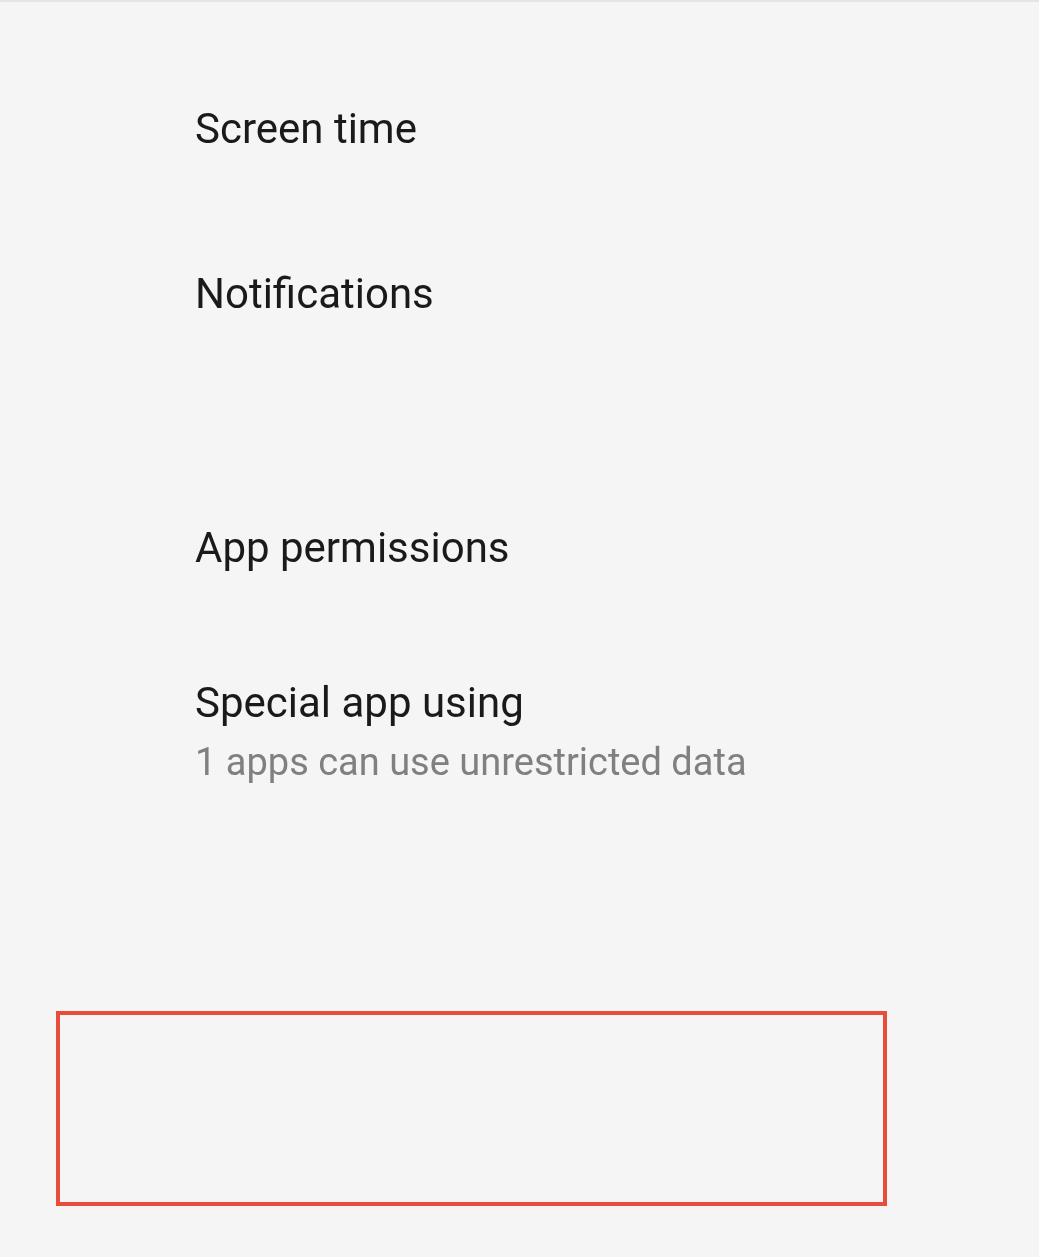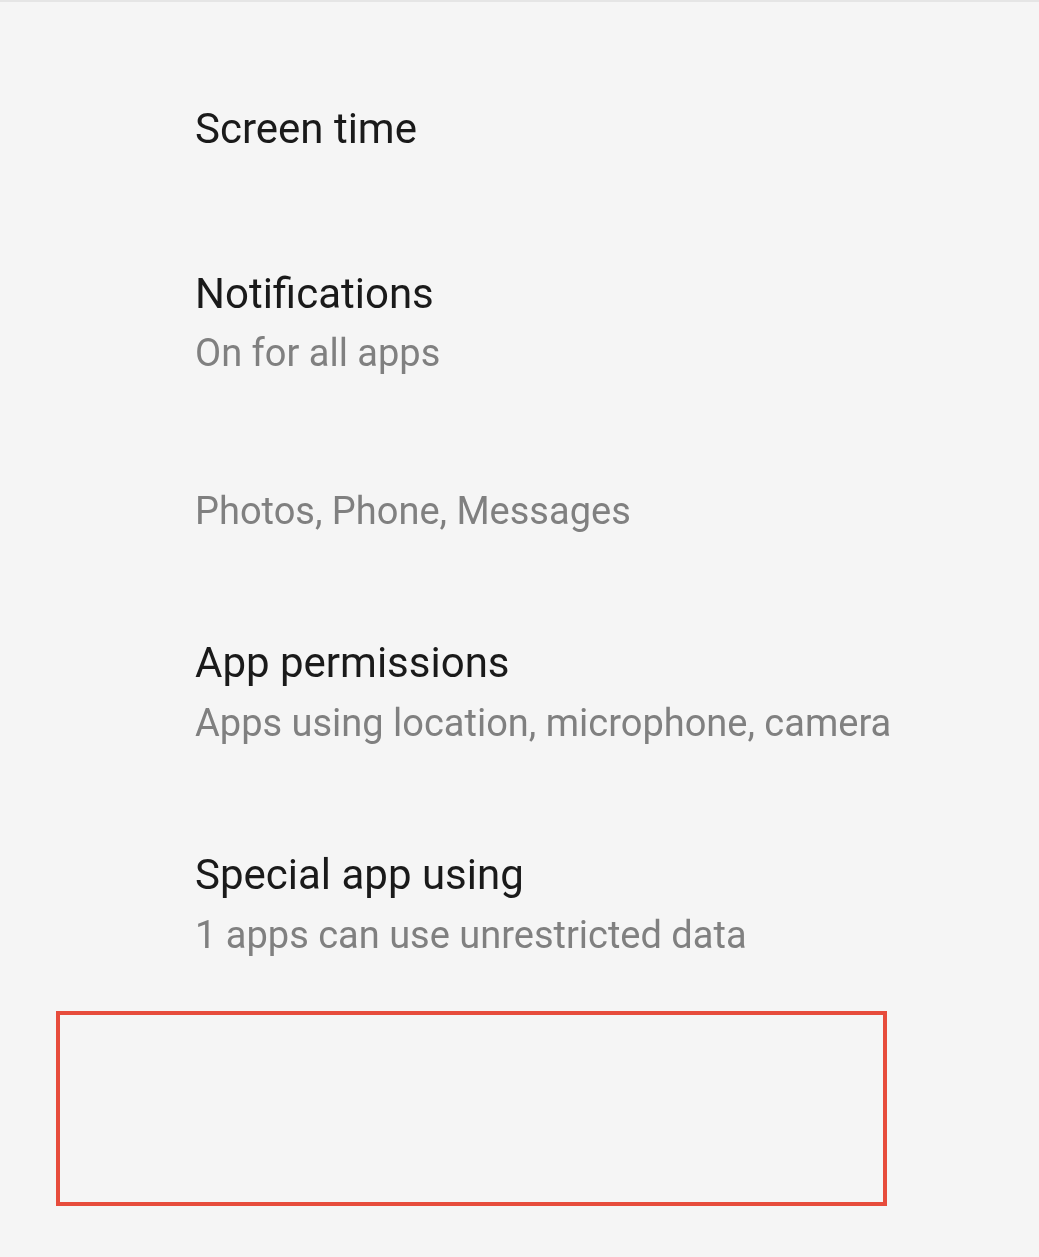--- a/index.html
+++ b/index.html
@@ -54,30 +54,27 @@
 <body>
 
 <div class="settings-list">
 
   <div class="settings-item no-subtitle">
     <div class="item-title">Screen time</div>
   </div>
 
   <div class="settings-item">
     <div class="item-title">Notifications</div>
-    <div class="item-subtitle">On for all apps</div>
   </div>
 
   <div class="settings-item">
-    <div class="item-subtitle">Photos, Phone, Messages</div>
   </div>
 
   <div class="settings-item">
     <div class="item-title">App permissions</div>
-    <div class="item-subtitle">Apps using location, microphone, camera</div>
   </div>
 
 
   <div class="settings-item">
     <div class="item-title">Special app using</div>
     <div class="item-subtitle">1 apps can use unrestricted data</div>
   </div>
 
 </div>
 

